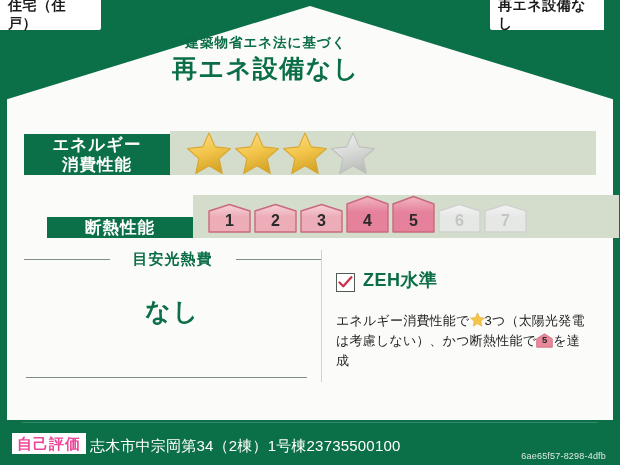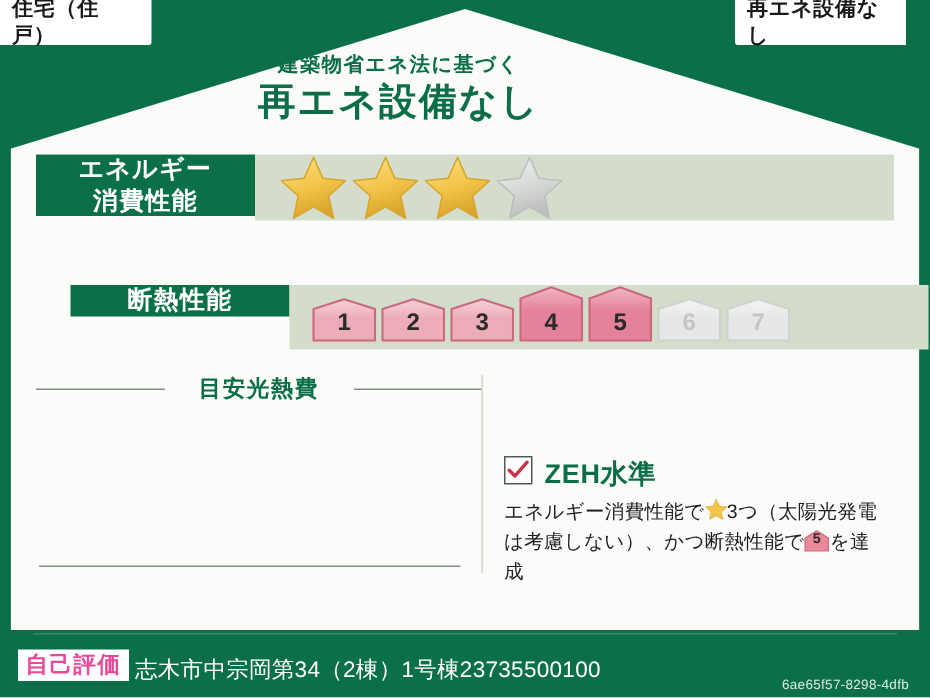--- a/index.html
+++ b/index.html
@@ -75,21 +75,21 @@
     line-height: 1.25;
     margin-top: 2px;
   }
 
   
   .perf-row {
     position: absolute;
     left: 24px;
     width: 572px;
     display: flex;
-    align-items: flex-start;
+    align-items: flex-end;
     z-index: 5;
   }
   #row-energy { top: 103px; height: 72px; }
   #row-insul  { top: 190px; height: 48px; padding-left: 23px; }
 
   .perf-label {
     background: #0b7048;
     color: #ffffff;
     font-weight: bold;
     display: flex;
@@ -204,42 +204,41 @@
     margin: 2px 0 18px 0;
   }
 
   #zeh-panel {
     flex: 1 1 auto;
     box-sizing: border-box;
     padding: 20px 4px 0 14px;
   }
   #zeh-head {
     display: flex;
-    align-items: flex-start;
+    align-items: flex-end;
     gap: 8px;
-    margin-top: 36px;
   }
   .checkbox {
     width: 19px;
     height: 19px;
     border: 1.5px solid #4f5b52;
     background: #ffffff;
     box-sizing: border-box;
     position: relative;
     flex: 0 0 auto;
   }
   .checkbox svg { position: absolute; left: 1px; top: 1px; }
   #zeh-title {
     font-size: 18px;
     font-weight: bold;
     color: #0b6e46;
     letter-spacing: 0.5px;
   }
   #zeh-desc {
-    margin-top: 3px;
+    margin-top: 19px;
     font-size: 13px;
     color: #1d1d1d;
     line-height: 1.55;
     letter-spacing: 0.2px;
   }
   .inline-star {
     display: inline-block;
     vertical-align: -2px;
     width: 15px;
     height: 15px;
@@ -492,20 +491,21 @@
   </div>
 
   <div id="lower">
 
     <div id="cost-panel">
       <div class="cost-head">
         <span class="rule"></span>
         <span>目安光熱費</span>
         <span class="rule"></span>
       </div>
+      <div id="cost-value">なし</div>
       <div id="cost-underline"></div>
     </div>
 
     <div id="divider-vert"></div>
 
     <div id="zeh-panel">
       <div id="zeh-head">
         <span class="checkbox">
           <svg width="15" height="15" viewBox="0 0 15 15" aria-hidden="true">
             <path d="M1.5 7.5 L5.3 11.3 L13.3 2.2" fill="none" stroke="#c8324a" stroke-width="2.3" stroke-linecap="round" stroke-linejoin="round"></path>

